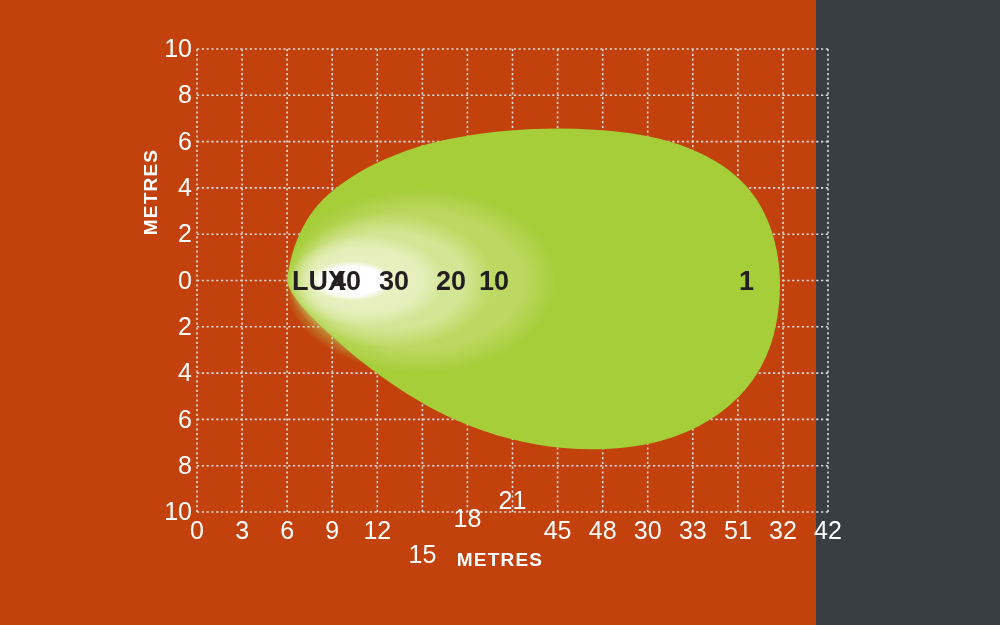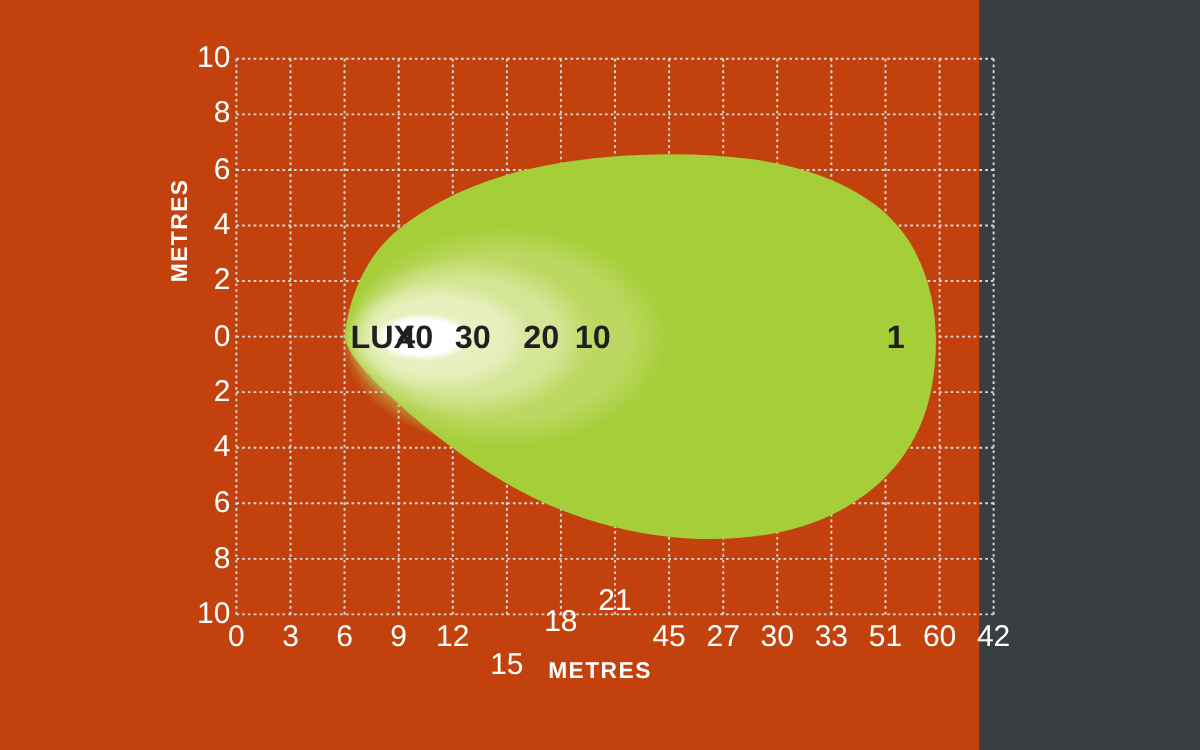--- a/index.html
+++ b/index.html
@@ -185,25 +185,25 @@
 
   <div class="xtick" style="left:175px;   top:518px;">0</div>
   <div class="xtick" style="left:220.1px; top:518px;">3</div>
   <div class="xtick" style="left:265.1px; top:518px;">6</div>
   <div class="xtick" style="left:310.2px; top:518px;">9</div>
   <div class="xtick" style="left:355.3px; top:518px;">12</div>
   <div class="xtick" style="left:400.4px; top:518px;margin-top:24px;">15</div>
   <div class="xtick" style="left:445.4px; top:506px;">18</div>
   <div class="xtick" style="left:490.5px; top:488px;">21</div>
   <div class="xtick" style="left:535.6px; top:518px;">45</div>
-  <div class="xtick" style="left:580.7px; top:518px;">27</div>
+  <div class="xtick" style="left:580.7px; top:518px;">48</div>
   <div class="xtick" style="left:625.7px; top:518px;">30</div>
   <div class="xtick" style="left:670.8px; top:518px;">33</div>
   <div class="xtick" style="left:715.9px; top:518px;">51</div>
-  <div class="xtick" style="left:761.0px; top:518px;">60</div>
+  <div class="xtick" style="left:761.0px; top:518px;">32</div>
   <div class="xtick" style="left:806.0px; top:518px;">42</div>
 
   <div class="axis-label-y">METRES</div>
   <div class="axis-label-x">METRES</div>
 
   <div class="lux-label" style="left:292px; top:268px;">LUX</div>
   <div class="lux-label" style="left:331px; top:268px;">40</div>
   <div class="lux-label" style="left:379px; top:268px;">30</div>
   <div class="lux-label" style="left:423px; top:268px;margin-left:13px;">20</div>
   <div class="lux-label" style="left:479px; top:268px;">10</div>

